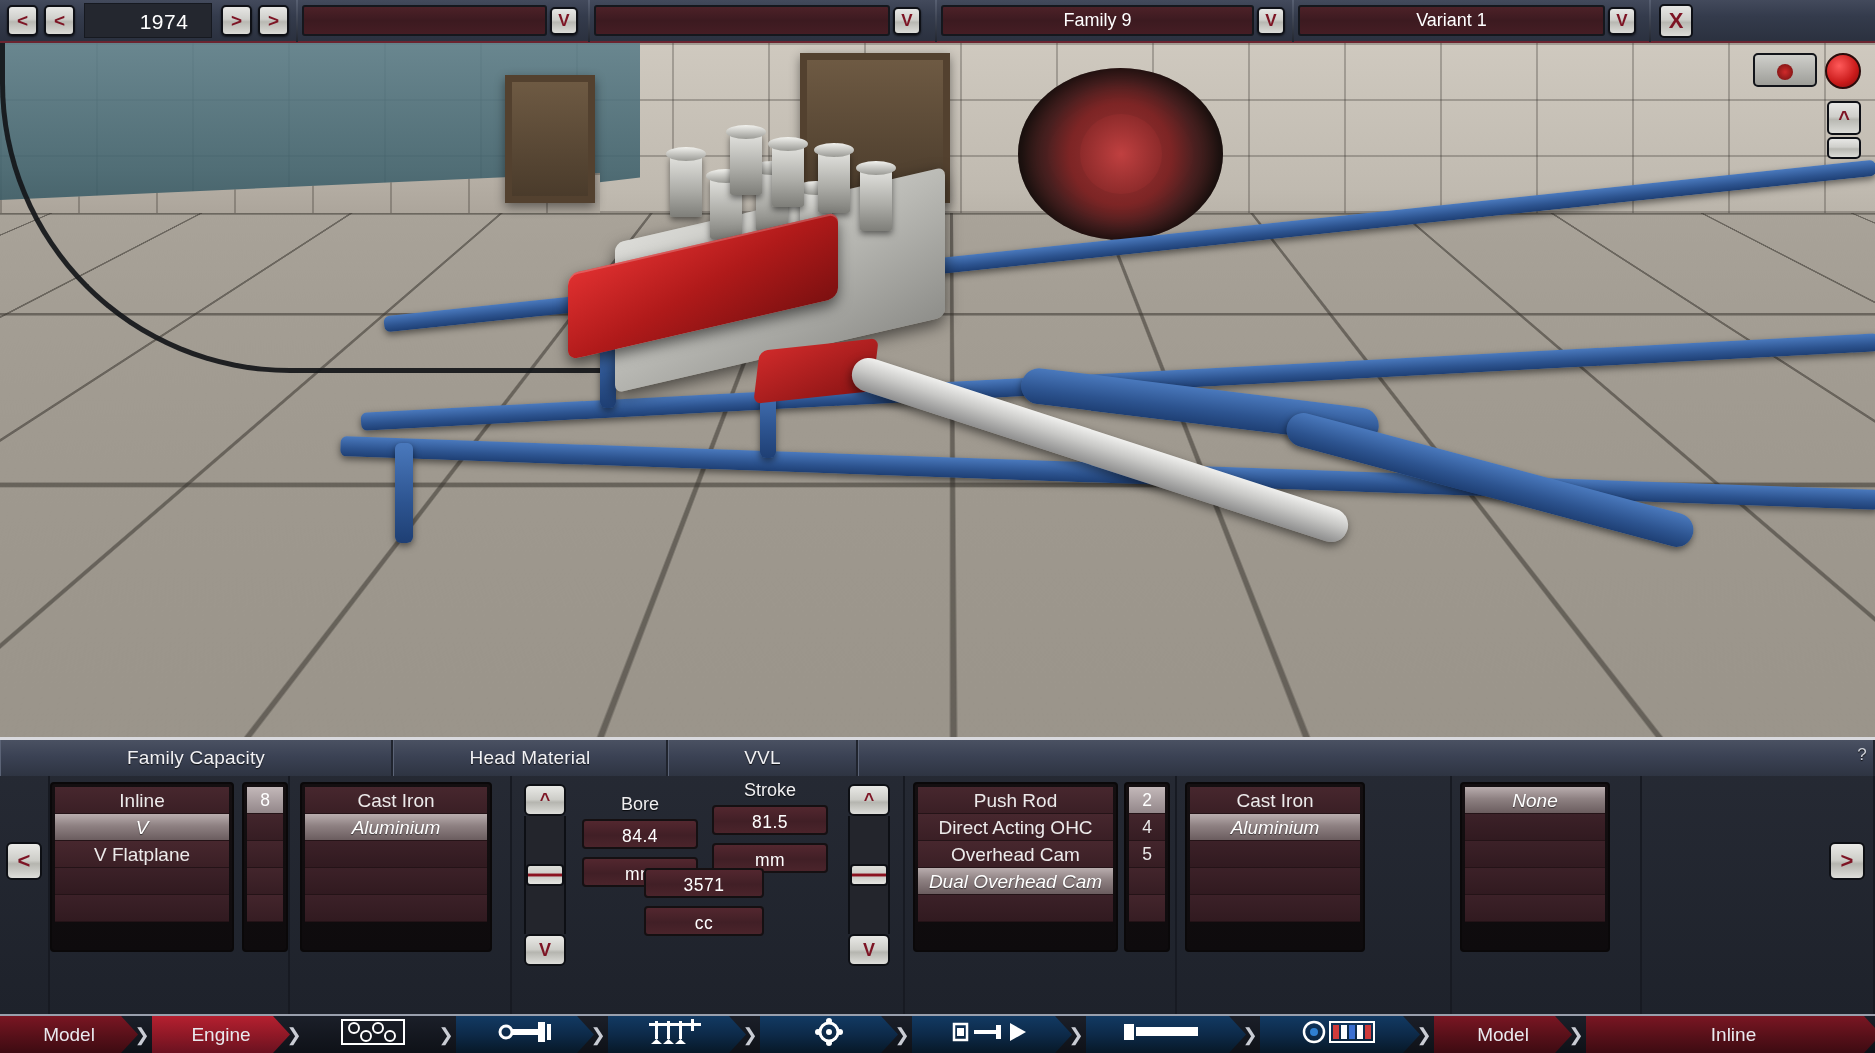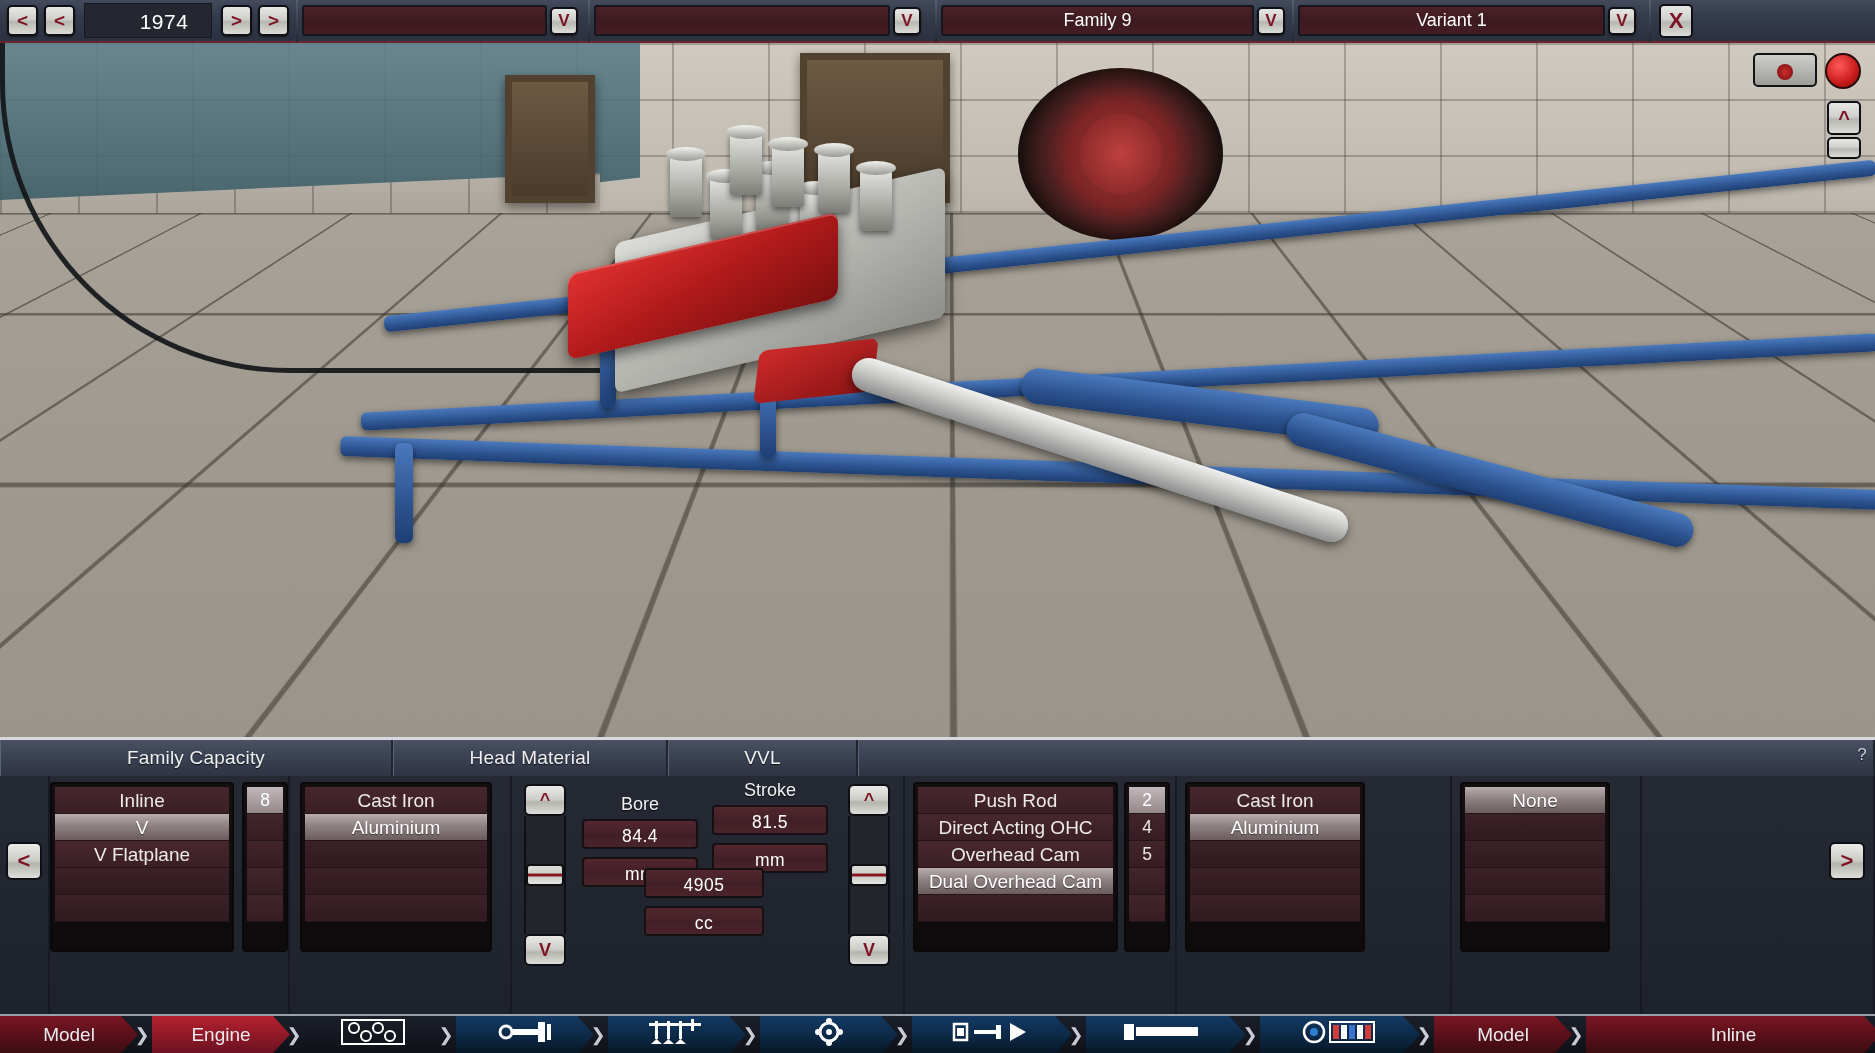--- a/index.html
+++ b/index.html
@@ -221,21 +221,21 @@
   .lrow {
     height: 27px; line-height: 27px; text-align:center;
     font-size: 19px; color:#eceaea;
     background: linear-gradient(180deg,#47272e 0%,#3a1f25 100%);
     border-bottom: 1px solid #241317;
     white-space: nowrap; overflow:hidden;
     cursor: pointer;
   }
   .lrow.sel {
     background: linear-gradient(180deg,#b9adae 0%,#8e8182 45%,#6b5d5f 100%);
-    color:#ffffff; text-shadow: 0 1px 1px rgba(0,0,0,.55);
+    color:#ffffff; text-shadow: 0 1px 1px rgba(0,0,0,.55); font-style: italic;
   }
   .lrow.blank { background: linear-gradient(180deg,#3c2128 0%,#311a20 100%); }
 
   .numbox {
     background: linear-gradient(180deg,#140f11,#0e0b0d);
     border: 2px solid #0a0809; border-radius: 4px; padding: 3px;
   }
   .nrow {
     height:27px; line-height:27px; text-align:center; font-size:17.5px; color:#e9e7e7;
     background: linear-gradient(180deg,#43252c,#361d23);
@@ -453,21 +453,21 @@
 
         <div class="spinner" style="left:336px;top:8px;height:182px;display:flex;flex-direction:column;align-items:center;position:absolute">
           <div class="spbtn">^</div>
           <div class="sptrack" style="flex:1;display:flex;align-items:center;justify-content:center">
             <div class="spgrip"></div>
           </div>
           <div class="spbtn">V</div>
         </div>
 
         <div style="position:absolute;left:132px;top:92px;width:120px">
-          <div class="valfield">4905</div>
+          <div class="valfield">3571</div>
           <div class="valfield">cc</div>
         </div>
       </div>
 
       <div class="colbody" style="width:272px">
         <div class="listbox" style="position:absolute;left:8px;top:6px;width:205px;height:170px">
           <div class="lrow">Push Rod</div>
           <div class="lrow">Direct Acting OHC</div>
           <div class="lrow">Overhead Cam</div>
           <div class="lrow sel">Dual Overhead Cam</div>

